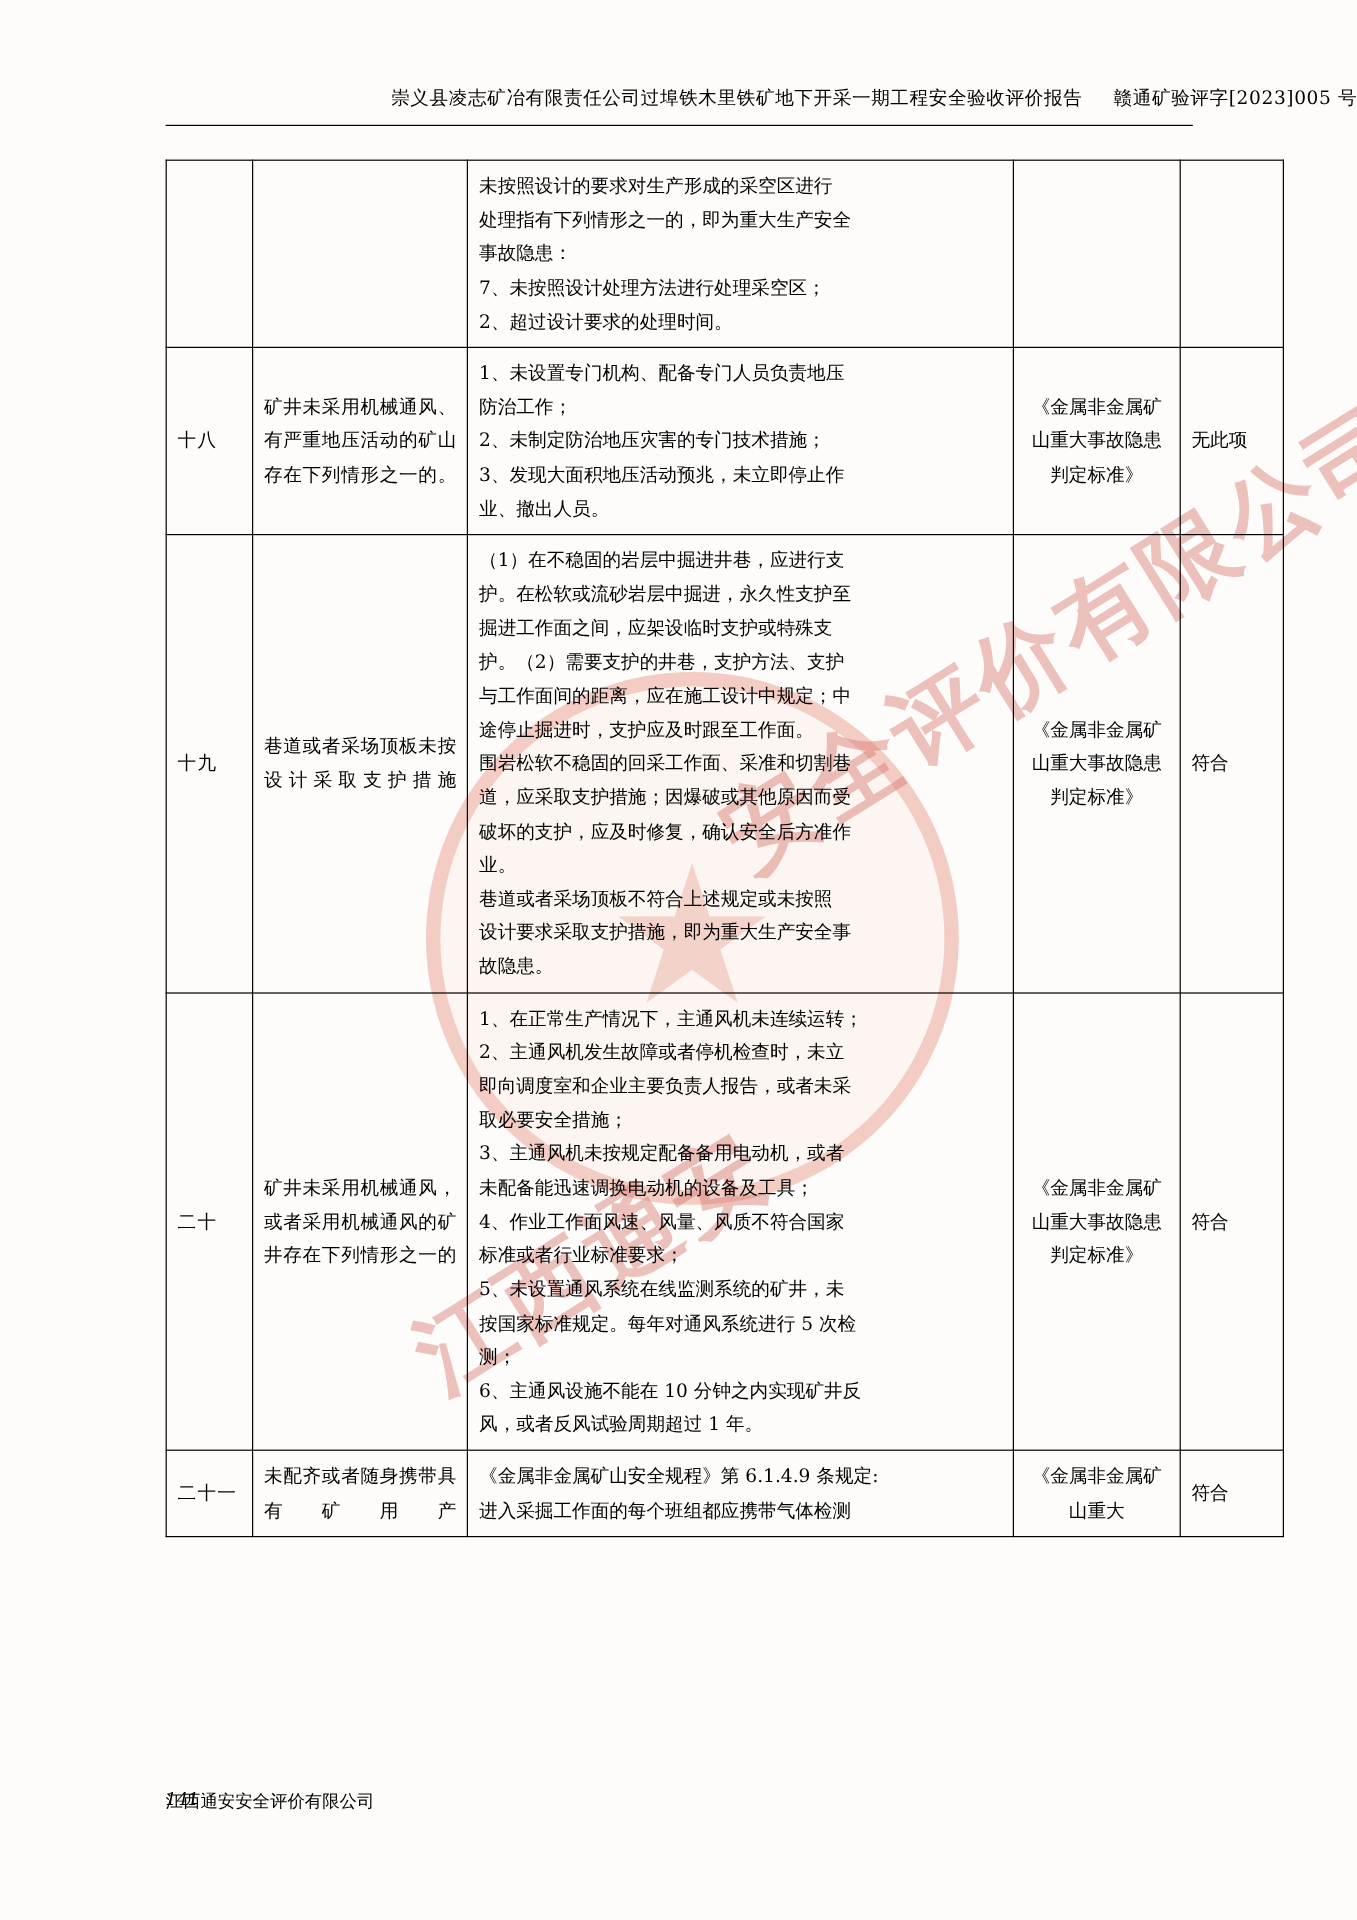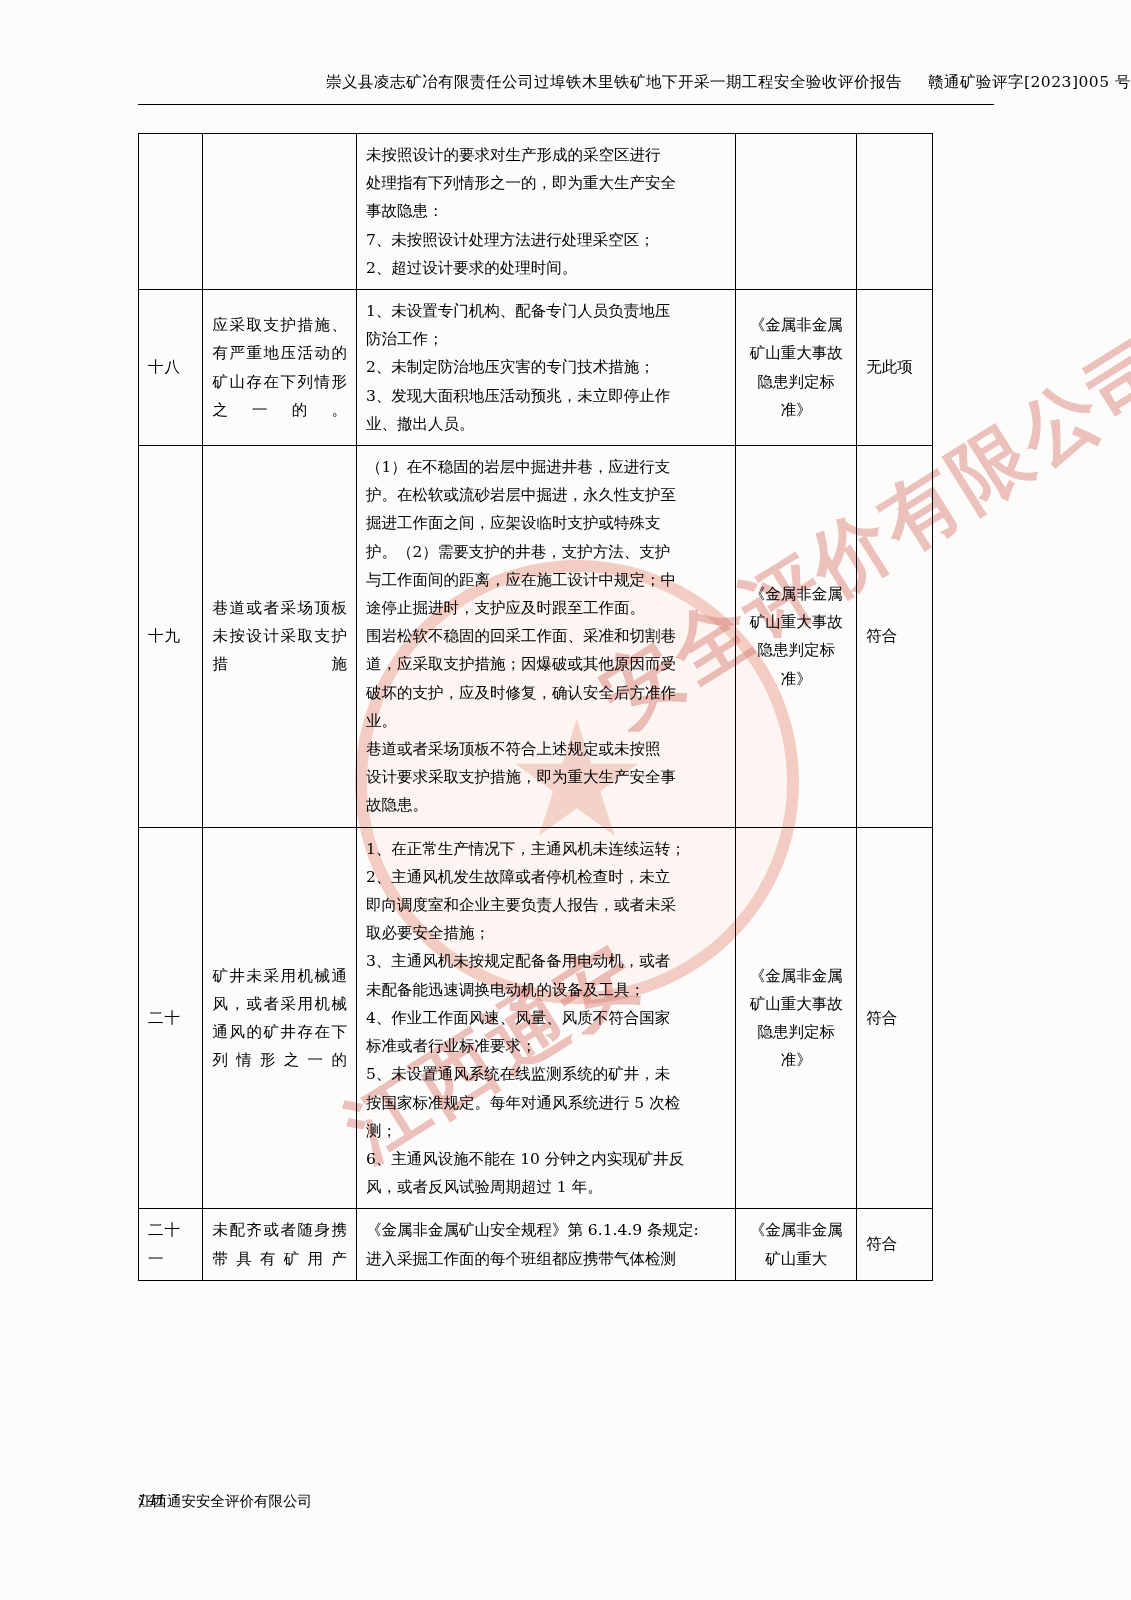--- a/index.html
+++ b/index.html
@@ -96,21 +96,21 @@
     font-size: 160px;
     color: rgba(226, 140, 120, 0.33);
     line-height: 1;
   }
 
   table.maintable {
     position: absolute;
     top: 133px;
     left: 138px;
     border-collapse: collapse;
-    width: 795px;
+    width: 932px;
     z-index: 10;
   }
   table.maintable td {
     border: 1px solid #000;
     vertical-align: middle;
     font-size: 15.5px;
     line-height: 1.82;
     padding: 7px 9px;
     background: transparent;
   }
@@ -171,21 +171,21 @@
         <p class="p">事故隐患：</p>
         <p class="p">7、未按照设计处理方法进行处理采空区；</p>
         <p class="p">2、超过设计要求的处理时间。</p>
       </td>
       <td class="c-basis"></td>
       <td class="c-result"></td>
     </tr>
 
     <tr>
       <td class="c-num">十八</td>
-      <td class="c-item">应采取支护措施、有严重地压活动的矿山存在下列情形之一的。</td>
+      <td class="c-item">矿井未采用机械通风、有严重地压活动的矿山存在下列情形之一的。</td>
       <td class="c-desc">
         <p class="p">1、未设置专门机构、配备专门人员负责地压</p>
         <p class="p">防治工作；</p>
         <p class="p">2、未制定防治地压灾害的专门技术措施；</p>
         <p class="p">3、发现大面积地压活动预兆，未立即停止作</p>
         <p class="p">业、撤出人员。</p>
       </td>
       <td class="c-basis">《金属非金属矿山重大事故隐患判定标准》</td>
       <td class="c-result">无此项</td>
     </tr>

